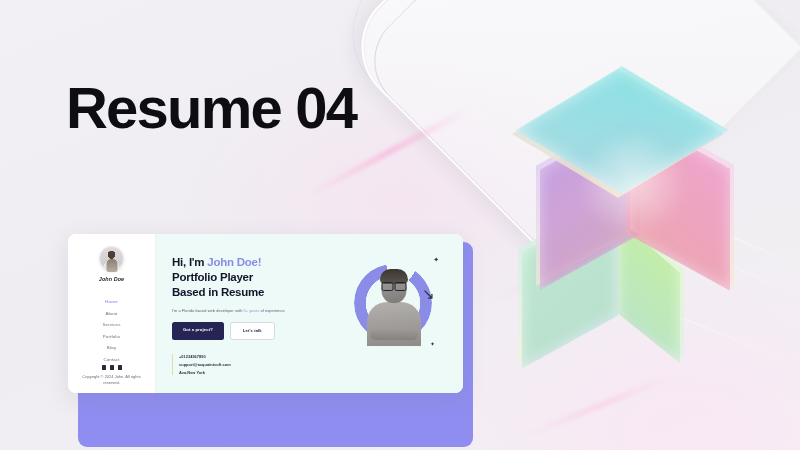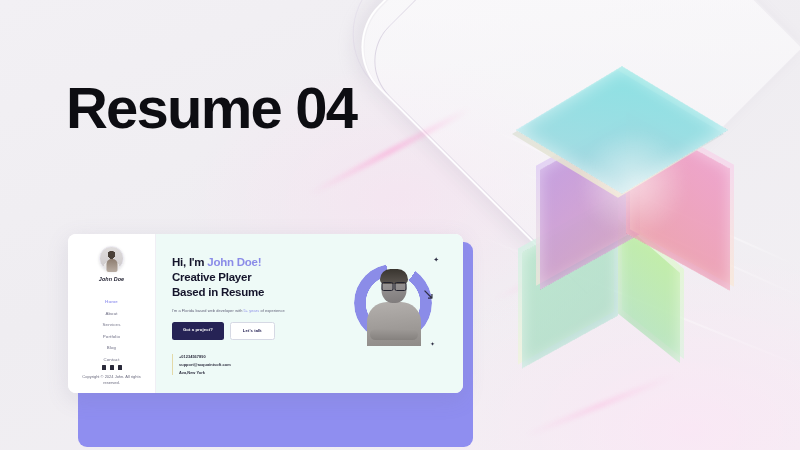--- a/index.html
+++ b/index.html
@@ -297,21 +297,21 @@
           <i></i>
           <i></i>
         </div>
         <div class="r-copy">Copyright © 2024 John. All rights reserved.</div>
       </div>
     </div>
 
     <div class="r-hero">
       <div class="r-h1">
         <span>Hi, I'm </span><span class="accent">John Doe!</span><br>
-        <span>Creative Player</span><br>
+        <span>Portfolio Player</span><br>
         <span>Based in Resume</span>
       </div>
       <div class="r-desc">
         <span>I'm a Florida based web developer with </span><span class="hl">5+ years</span><span> of experience</span>
       </div>
       <div class="r-btns">
         <div class="btn-a">Got a project?</div>
         <div class="btn-b">Let's talk</div>
       </div>
       <div class="r-contact">

